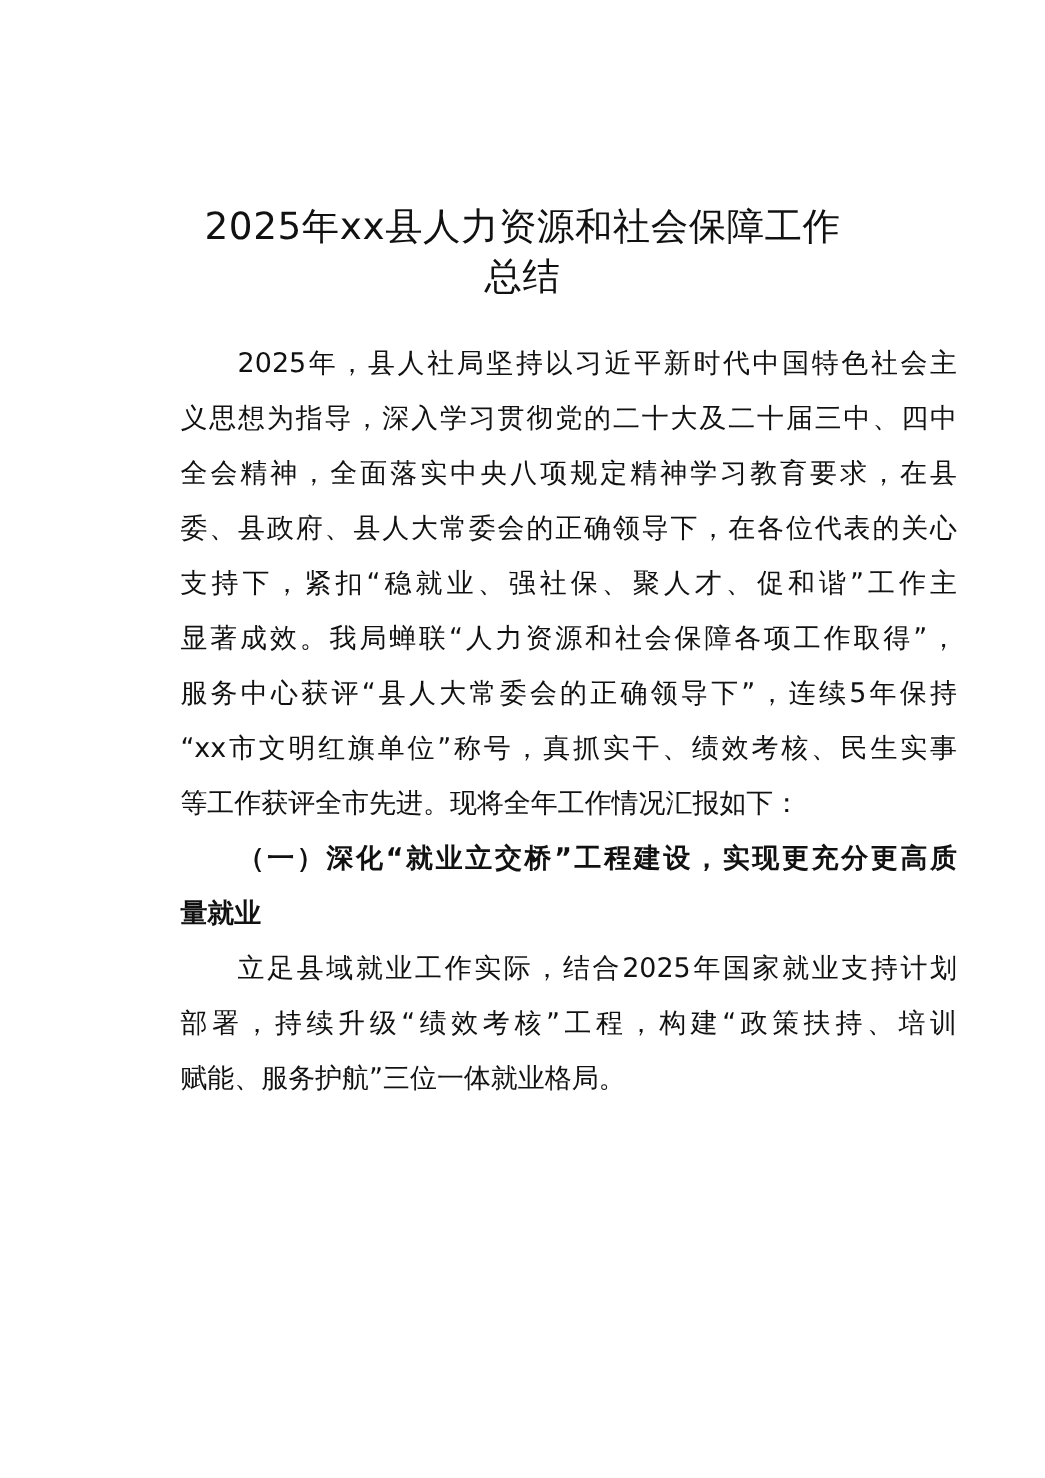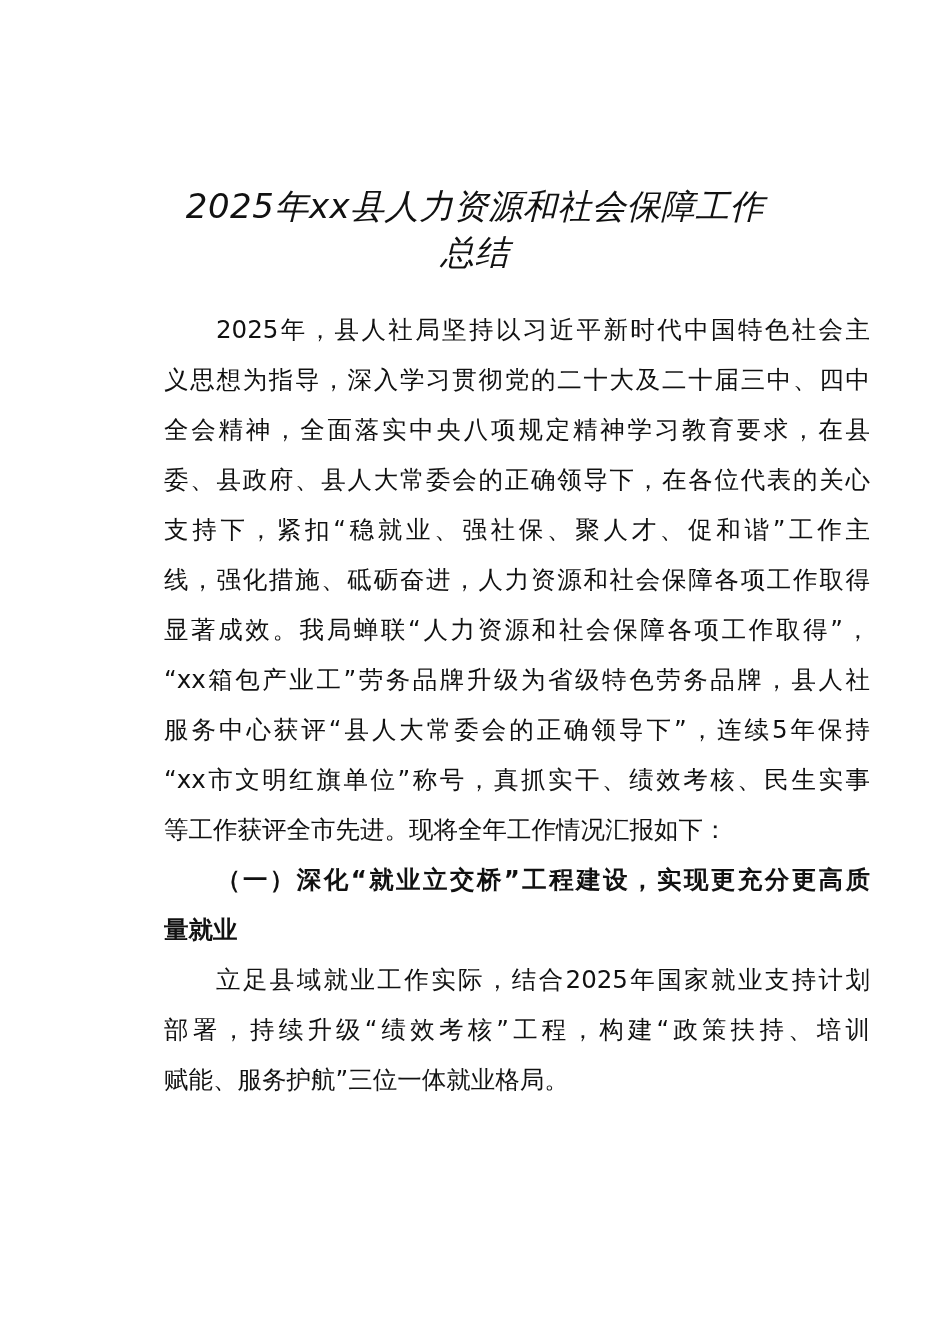--- a/index.html
+++ b/index.html
@@ -25,21 +25,21 @@
       position: absolute;
       left: 0;
       width: 950px;
       text-align: center;
       font-size: 34px;
       line-height: 46px;
       top: 183px;
       color: #111;
       letter-spacing: 0.5px;
     }
-    .title .t-line { display: block; white-space: nowrap; font-style: italic; }
+    .title .t-line { display: block; white-space: nowrap; }
     .body-block {
       position: absolute;
       left: 127px;
       width: 706px;
     }
     .line {
       display: block;
       white-space: nowrap;
       font-size: 24.5px;
       height: 50px;
@@ -62,23 +62,21 @@
     <span class="t-line">2025年xx县人力资源和社会保障工作</span>
     <span class="t-line">总结</span>
   </div>
 
   <div class="body-block" style="top:305px;margin-left:37px;">
     <span class="line indent">2025年，县人社局坚持以习近平新时代中国特色社会主</span>
     <span class="line">义思想为指导，深入学习贯彻党的二十大及二十届三中、四中</span>
     <span class="line">全会精神，全面落实中央八项规定精神学习教育要求，在县</span>
     <span class="line">委、县政府、县人大常委会的正确领导下，在各位代表的关心</span>
     <span class="line">支持下，紧扣“稳就业、强社保、聚人才、促和谐”工作主</span>
-    <span class="line">线，强化措施、砥砺奋进，人力资源和社会保障各项工作取得</span>
     <span class="line">显著成效。我局蝉联“人力资源和社会保障各项工作取得”，</span>
-    <span class="line">“xx箱包产业工”劳务品牌升级为省级特色劳务品牌，县人社</span>
     <span class="line">服务中心获评“县人大常委会的正确领导下”，连续5年保持</span>
     <span class="line">“xx市文明红旗单位”称号，真抓实干、绩效考核、民生实事</span>
     <span class="line last">等工作获评全市先进。现将全年工作情况汇报如下：</span>
     <span class="line indent bold" style="padding-left:52px;">（一）深化“就业立交桥”工程建设，实现更充分更高质</span>
     <span class="line bold last">量就业</span>
     <span class="line indent">立足县域就业工作实际，结合2025年国家就业支持计划</span>
     <span class="line">部署，持续升级“绩效考核”工程，构建“政策扶持、培训</span>
     <span class="line last">赋能、服务护航”三位一体就业格局。</span>
   </div>
 

